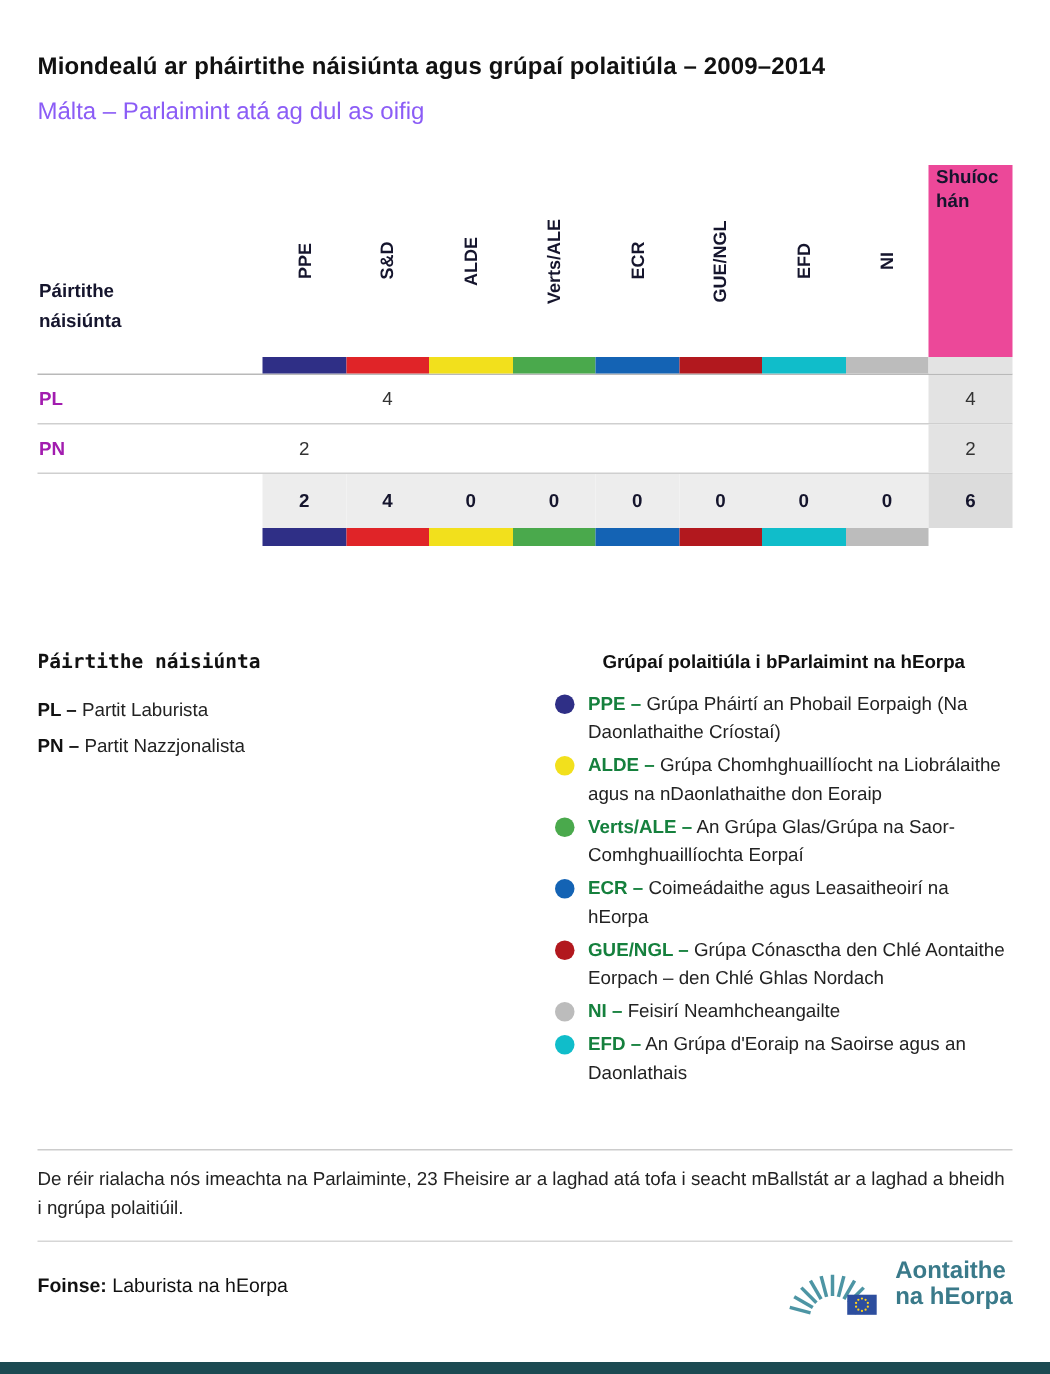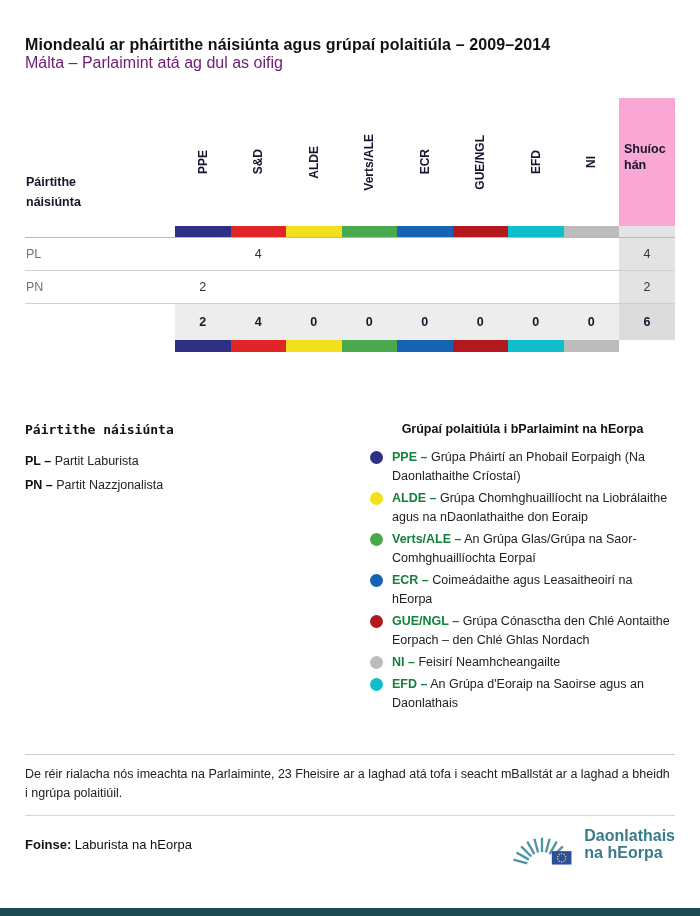--- a/index.html
+++ b/index.html
@@ -6,41 +6,41 @@
   html, body { width: 700px; }
   body {
     width: 700px; height: 916px; position: relative; overflow: hidden;
     background: #ffffff; font-family: "Liberation Sans", sans-serif; color: #1a1a1a;
   }
   .content { padding-left: 25px; padding-right: 25px; }
 
   
   header { padding-top: 20px; }
   h1 { font-size: 16px; font-weight: 700; color: #111; letter-spacing: .1px; margin-top: 16px; }
-  h2 { font-size: 16px; font-weight: 400; color: #701a75; }
+  h2 { margin-top: 12px; font-size: 16px; font-weight: 400; color: #8b5cf6; }
 
   
   .table-wrap { margin-top: 26px; }
   .trow { display: grid; grid-template-columns: 150px repeat(8, 55.5px) 56px; }
   .cell { position: relative; }
 
   .head-row { height: 128px; }
   .name-head { display: flex; align-items: flex-end; padding: 0 0 14px 1px; }
   .name-head span { font-weight: 700; font-size: 12.5px; line-height: 1.55; width: 80px; color: #15152d; }
   .ghead { display: flex; align-items: center; justify-content: center; }
   .vert { writing-mode: vertical-rl; transform: rotate(180deg); font-weight: 700; font-size: 12px; color: #15152d; white-space: nowrap; }
-  .seats-head { background: #f9a8d4; display: flex; align-items: center; }
+  .seats-head { background: #ec4899; display: flex; align-items: flex-start; }
   .seats-head span { font-weight: 700; font-size: 12.5px; line-height: 1.3; padding: 0 2px 10px 5px; overflow-wrap: anywhere; color: #15152d; }
 
   .bar-row { height: 12px; }
   .bar-top { border-bottom: 1px solid #b9b9b9; }
   .bar-top .seats-fill { background: #e3e3e3; }
 
   .data-row { height: 33px; border-bottom: 1px solid #cfcfcf; font-size: 12.5px; }
-  .pname { display: flex; align-items: center; font-weight: 400; padding-left: 1px; color: #737373; }
+  .pname { display: flex; align-items: center; font-weight: 700; padding-left: 1px; color: #a21caf; }
   .num { display: flex; align-items: center; justify-content: center; color: #333; }
   .data-row .seats-cell { background: #e3e3e3; }
 
   .totals-row { height: 36px; font-size: 12.5px; font-weight: 700; }
   .totals-row .tcell { background: #ededed; color: #15152d; }
   .totals-row .totals-seats { background: #dcdcdc; color: #15152d; }
 
   
   .legend { display: flex; margin-top: 70px; }
   .legend-left { width: 345px; }
@@ -247,21 +247,21 @@
             <circle cx="61.4" cy="44.9" r="0.85"></circle>
             <circle cx="59.7" cy="47.2" r="0.85"></circle>
             <circle cx="57" cy="48.1" r="0.85"></circle>
             <circle cx="54.3" cy="47.2" r="0.85"></circle>
             <circle cx="52.6" cy="44.9" r="0.85"></circle>
             <circle cx="52.6" cy="42.1" r="0.85"></circle>
             <circle cx="54.3" cy="39.8" r="0.85"></circle>
           </g>
         </svg>
         <div class="logo-text">
-          <span>Daonlathais</span>
+          <span>Aontaithe</span>
           <span>na hEorpa</span>
         </div>
       </div>
     </div>
   </div>
 
   <div class="bottom-bar" style="background-color: rgb(28, 74, 82);"></div>
 </div>
 
 </body></html>

